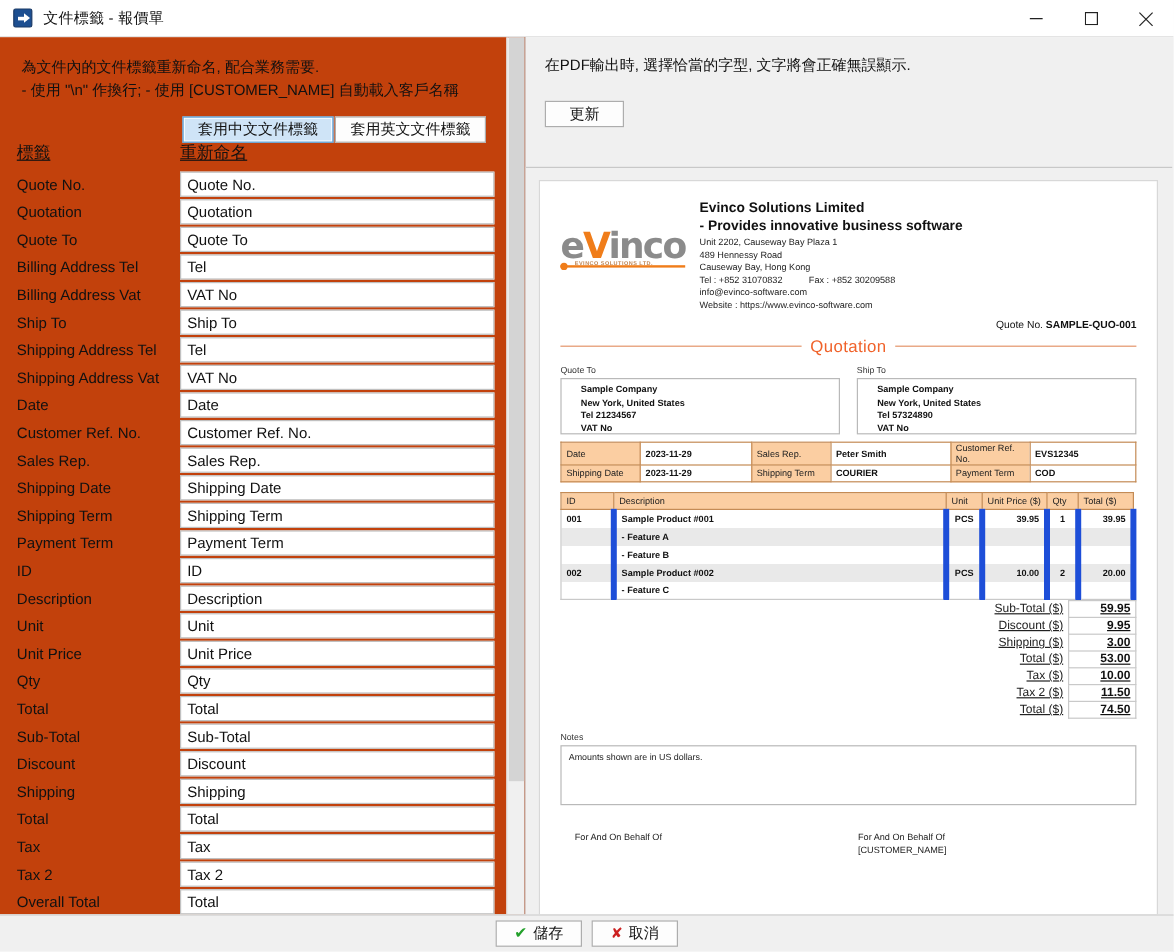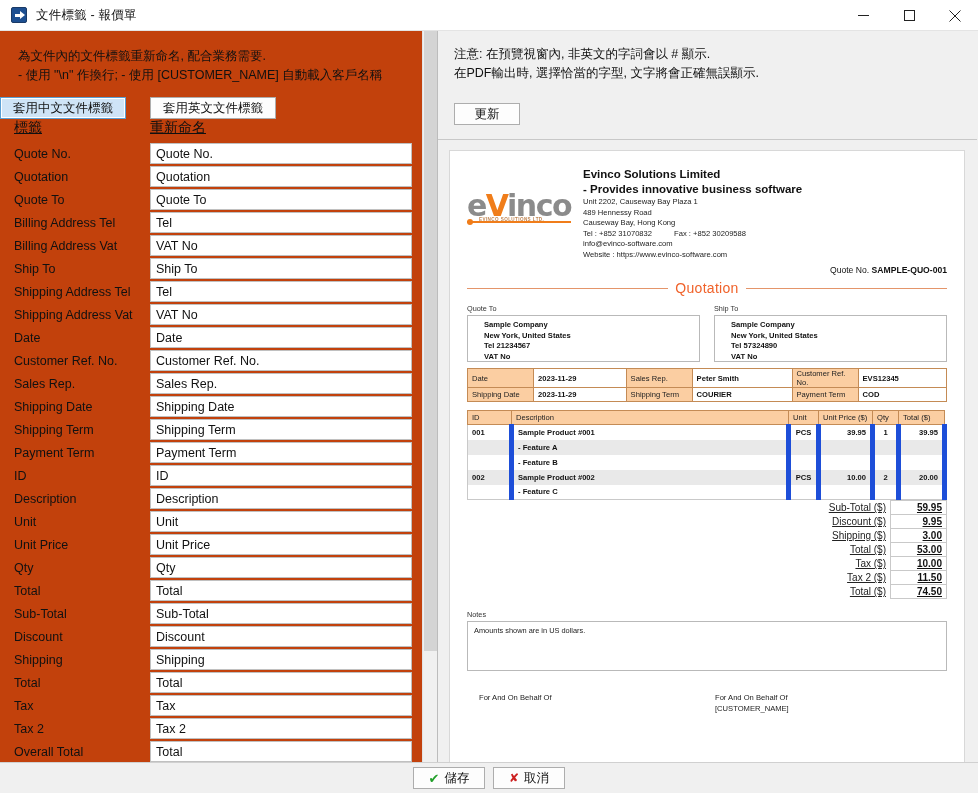--- a/index.html
+++ b/index.html
@@ -63,21 +63,22 @@
     border-right: 1px solid #bcbcbc;
     overflow: hidden;
   }
   #left-inner { padding: 16px 0 0 0; }
   #instructions {
     padding: 0 18px;
     font-size: 12.5px; color: #111; line-height: 19px;
   }
   #apply-buttons {
     margin: 12px 0 0 0;
-    display: flex; gap: 24px;
+    display: flex; gap: 1px;
+    padding-left: 152px;
   }
   .apply-btn {
     height: 22px; min-width: 126px;
     font-size: 12.5px; color: #111;
     background: #fdfdfd;
     border: 1px solid #adadad;
     display: flex; align-items: center; justify-content: center;
     cursor: default;
   }
   .apply-btn.focused {
@@ -441,21 +442,20 @@
     </div>
 
     <div id="left-scroll">
       <div id="left-thumb"></div>
     </div>
   </div>
 
   <div id="right-panel">
     <div id="note-area">
       <div id="note-text">
-        <div>注意: 在預覽視窗內, 非英文的字詞會以 # 顯示.</div>
         <div>在PDF輸出時, 選擇恰當的字型, 文字將會正確無誤顯示.</div>
       </div>
       <div id="refresh-btn">更新</div>
     </div>
 
     <div id="preview-wrap">
       <div id="page">
 
         <div id="doc-head">
           <div id="logo">

